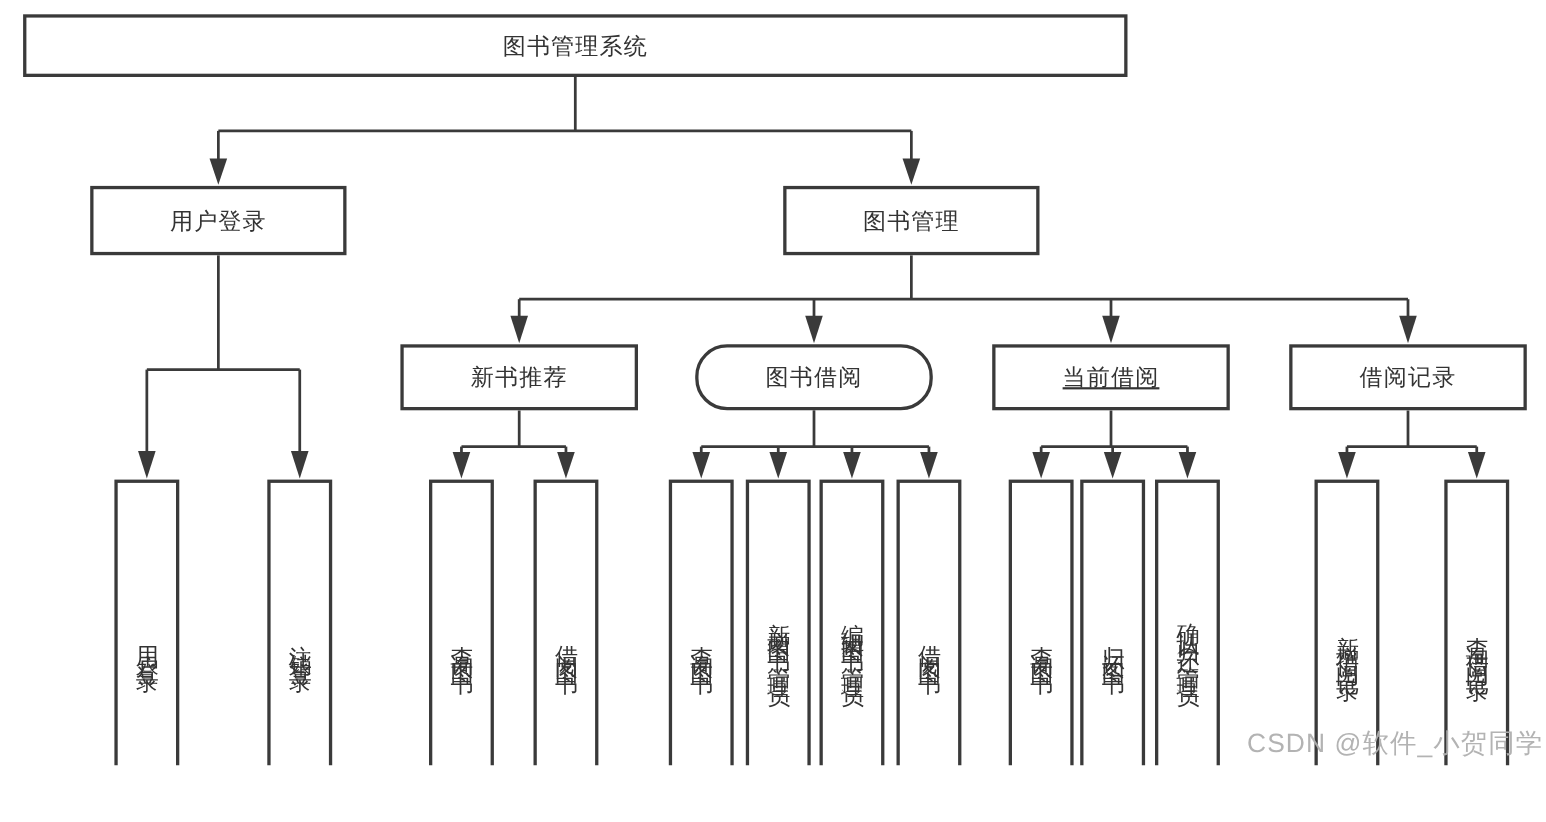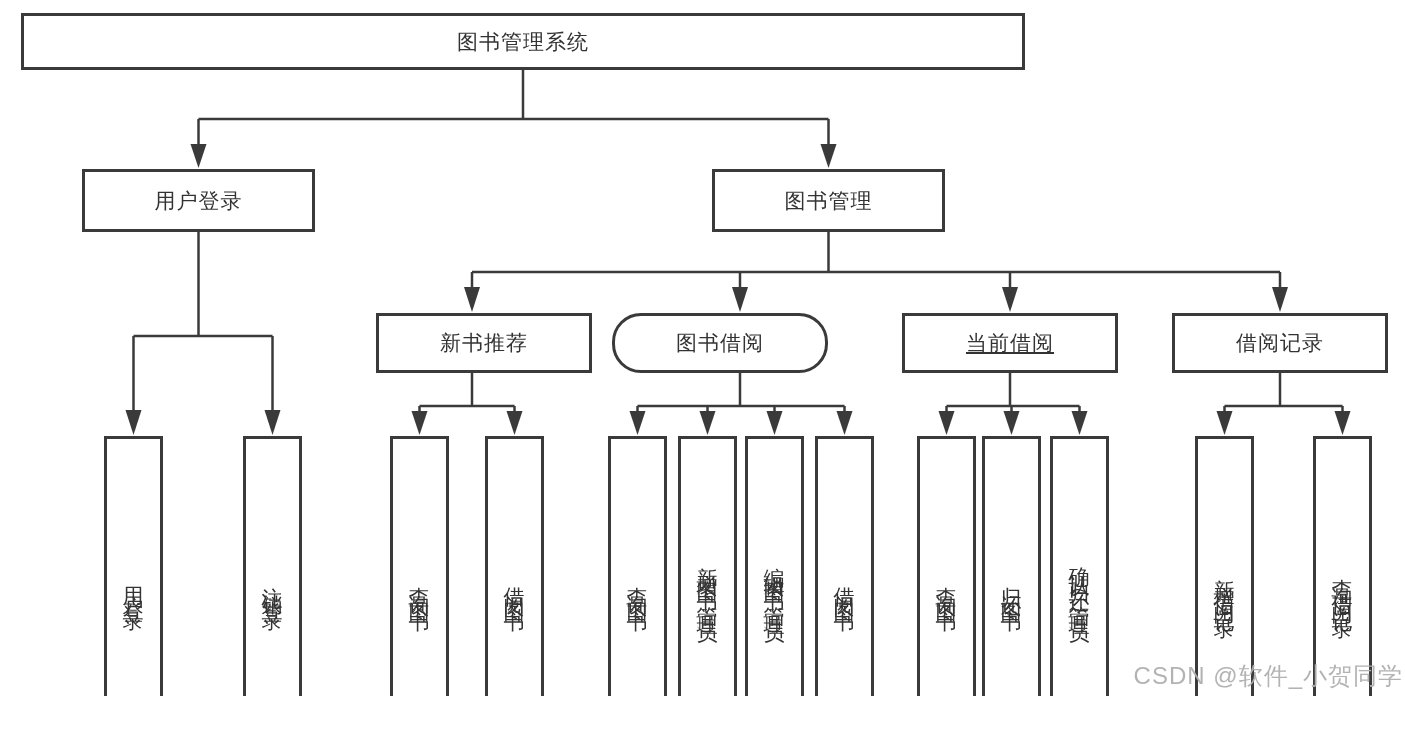--- a/index.html
+++ b/index.html
@@ -34,22 +34,22 @@
     justify-content: center;
     font-size: 21px;
     letter-spacing: 1px;
     white-space: nowrap;
   }
   
   .n-root  { left: 21px;  top: 13px;  width: 1004px; height: 57px; }
   .n-l2a   { left: 82px;  top: 169px; width: 233px;  height: 63px; }
   .n-l2b   { left: 712px; top: 169px; width: 233px;  height: 63px; }
   .n-l3    { top: 313px;  width: 216px; height: 60px; }
-  .n-l3a   { left: 376px; }
-  .n-l3b   { left: 612px; border-radius: 29px; }
+  .n-l3a   { left: 364px; }
+  .n-l3b   { left: 632px; border-radius: 29px; }
   .n-l3c   { left: 902px; text-decoration: underline; }
   .n-l3d   { left: 1172px; }
   
   .leaf {
     top: 436px;
     width: 59px;
     height: 299px;
     font-size: 21px;
     letter-spacing: 0;
   }

